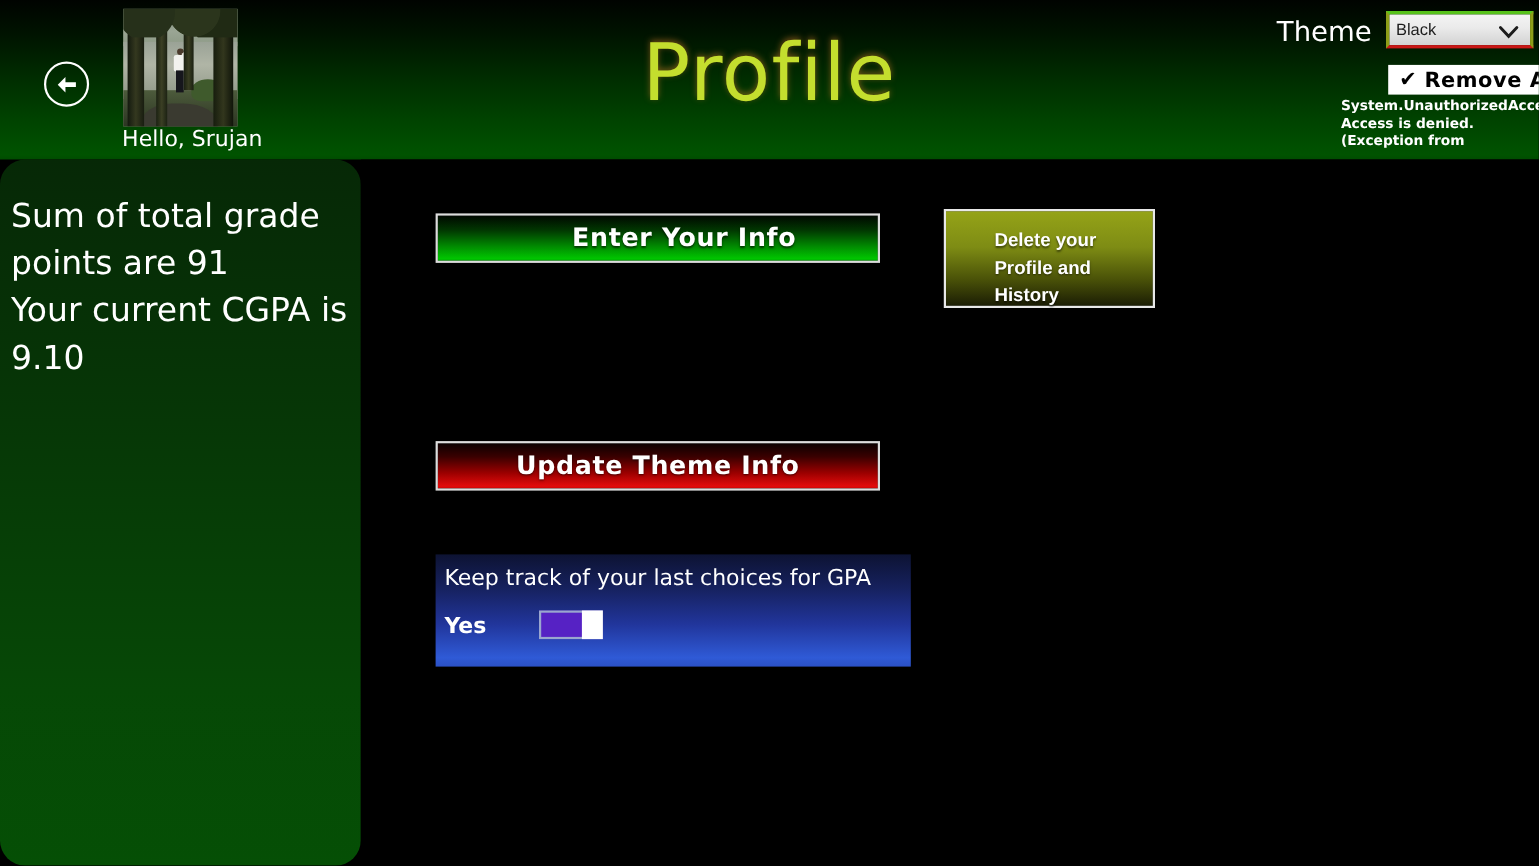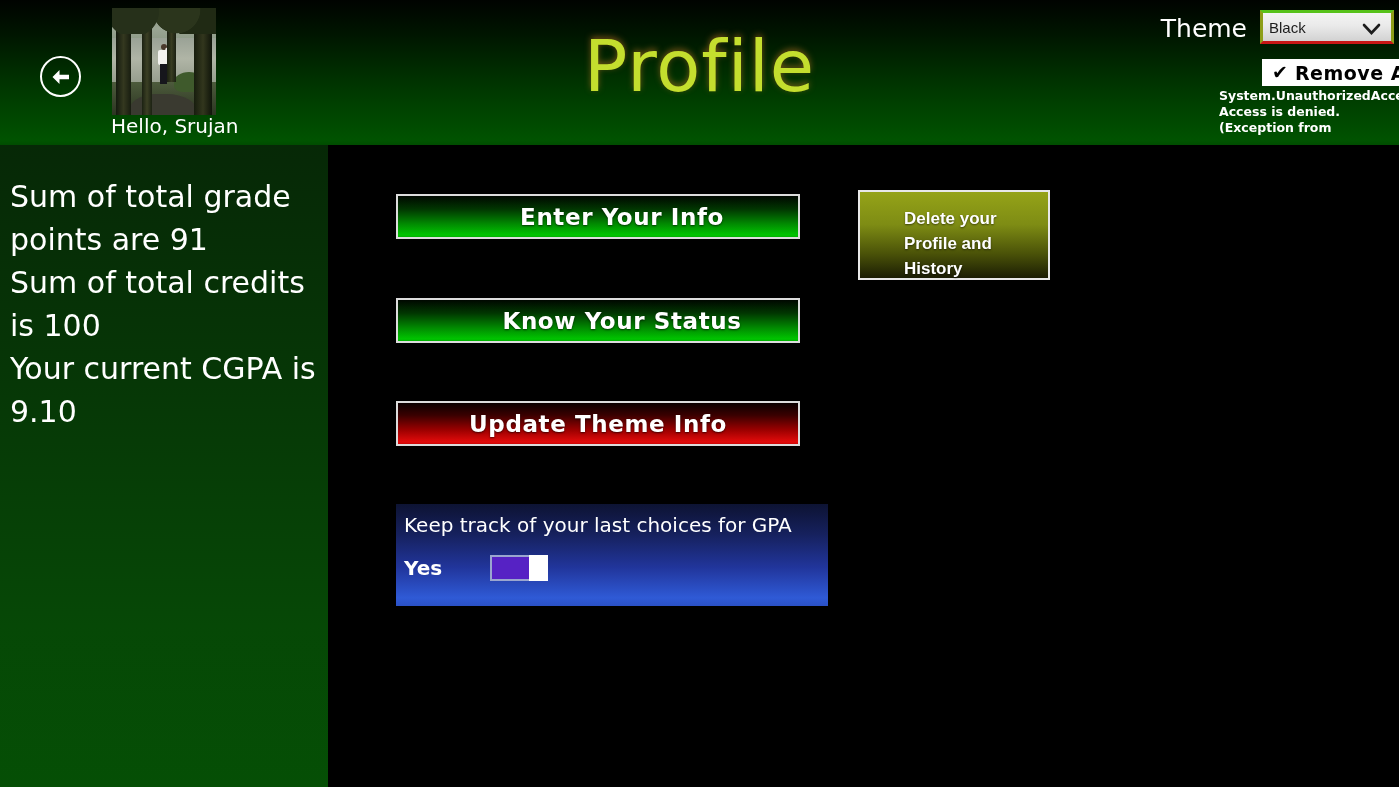--- a/index.html
+++ b/index.html
@@ -109,20 +109,21 @@
     color:#fff; font-size:12.5px; line-height:16px; font-weight:700;
     font-family:"DejaVu Sans", sans-serif; letter-spacing:0px;
     overflow:hidden; max-height:50px;
   }
 
   
   #sidebar {
     position:absolute; left:0; top:145px; width:328px; height:642px;
     background:linear-gradient(to bottom,#062806 0%,#063606 35%,#064806 75%,#054f05 100%);
     padding:30px 12px 0 10px;
+    border-radius:23px;
   }
   #sidebar .line {
     color:#fff; font-size:30px; line-height:43px;
     font-family:"DejaVu Sans", sans-serif; font-weight:400;
   }
 
   
   #main { position:absolute; left:328px; top:145px; width:1071px; height:642px; background:#000; }
 
   .big-btn {
@@ -226,33 +227,29 @@
     <div id="remove-ads">
       <span class="check">✔</span>
       <span class="lbl">Remove Ads</span>
     </div>
 
     <div id="error-text">System.UnauthorizedAccessException: Access is denied. (Exception from HRESULT:</div>
   </div>
 
   <div id="sidebar">
     <div class="line">Sum of total grade points are 91</div>
-    <div class="line">Sum of total credits is 100</div>
     <div class="line">Your current CGPA is 9.10</div>
   </div>
 
   <div id="main">
 
     <div id="btn-enter" class="big-btn grn">
       <span class="txt">Enter Your Info</span>
     </div>
 
-    <div id="btn-status" class="big-btn grn">
-      <span class="txt">Know Your Status</span>
-    </div>
 
     <div id="btn-update" class="big-btn red">
       <span class="txt">Update Theme Info</span>
     </div>
 
     <div id="btn-delete">
       <div class="txt">Delete your Profile and History</div>
     </div>
 
     <div id="track-panel">

